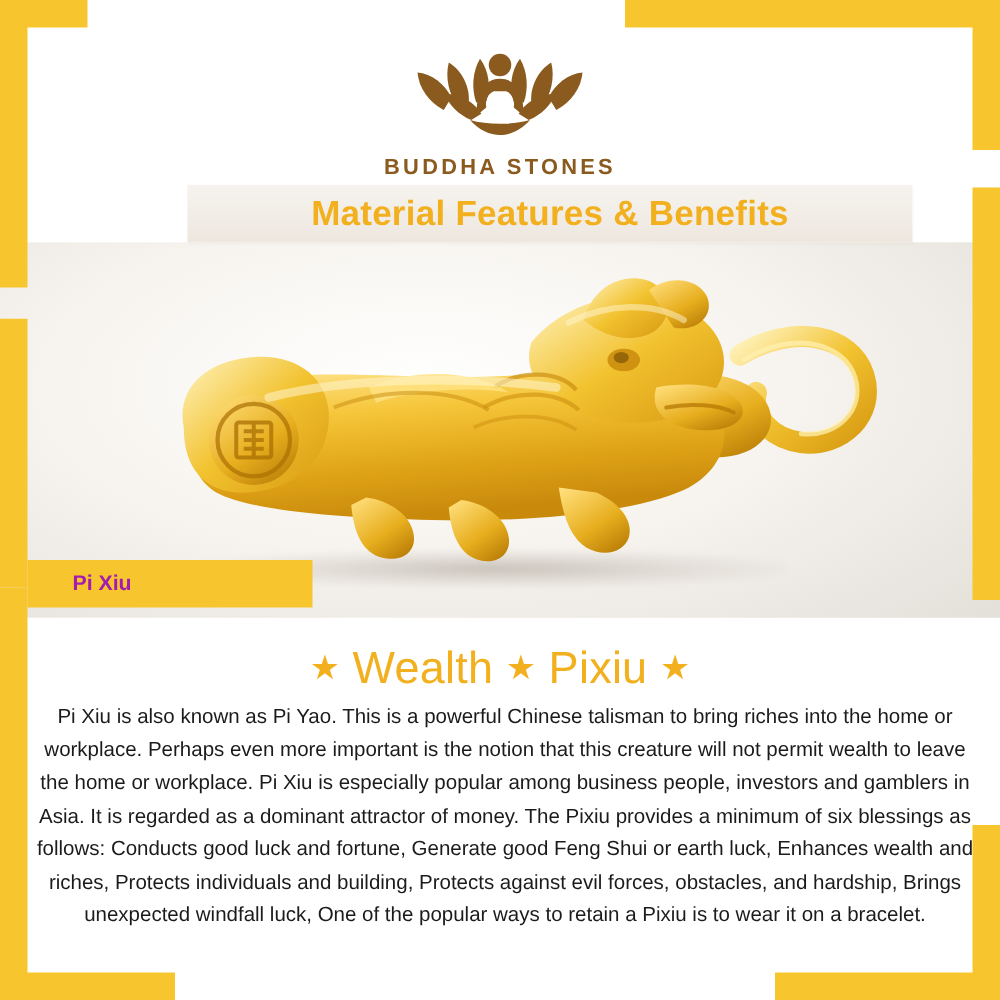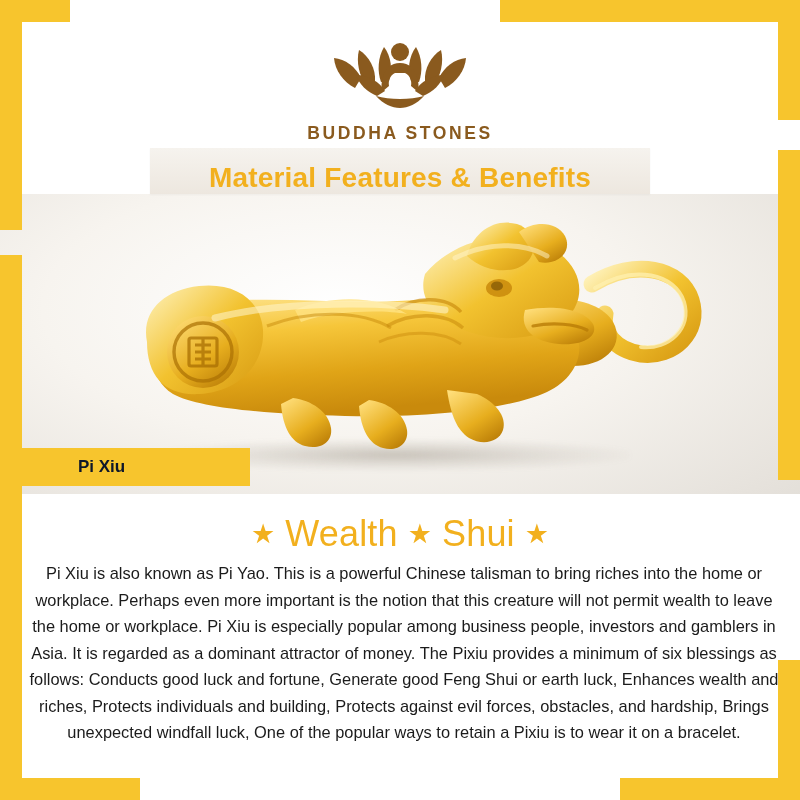--- a/index.html
+++ b/index.html
@@ -63,25 +63,25 @@
     font-weight: bold;
     color: #8A5A1E;
     font-family: "Liberation Sans", sans-serif;
   }
 
   
   .title-banner {
     position: absolute;
     left: 150px;
     top: 148px;
-    width: 500px;
+    width: 580px;
     height: 46px;
     background: linear-gradient(180deg, #F6F3EE 0%, #EDE7DF 100%);
     display: flex;
-    align-items: flex-end;
+    align-items: center;
     justify-content: center;
     z-index: 7;
     box-shadow: 0 1px 2px rgba(0,0,0,0.04);
   }
   .title-banner .title-text {
     font-size: 28px;
     font-weight: bold;
     color: #F2B01E;
     letter-spacing: 0.2px;
     white-space: nowrap;
@@ -127,24 +127,24 @@
     left: 22px;
     top: 448px;
     width: 228px;
     height: 38px;
     background: #F7C52D;
     display: flex;
     align-items: center;
     z-index: 8;
   }
   .caption-tag .caption-text {
-    margin-left: 56px;
+    margin-left: 36px;
     font-size: 17px;
     font-weight: bold;
-    color: #0f172a;
+    color: #a21caf;
   }
 
   
   .benefits {
     position: absolute;
     left: 0; right: 0;
     top: 516px;
     display: flex;
     align-items: center;
     justify-content: center;
@@ -291,19 +291,19 @@
   </div>
 
   <div class="caption-tag">
     <span class="caption-text">Pi Xiu</span>
   </div>
 
   <div class="benefits">
     <span class="star">★</span>
     <span class="benefit-word">Wealth</span>
     <span class="star">★</span>
-    <span class="benefit-word">Shui</span>
+    <span class="benefit-word">Pixiu</span>
     <span class="star">★</span>
   </div>
 
   <div class="body-copy">Pi Xiu is also known as Pi Yao. This is a powerful Chinese talisman to bring riches into the home or workplace. Perhaps even more important is the notion that this creature will not permit wealth to leave the home or workplace. Pi Xiu is especially popular among business people, investors and gamblers in Asia. It is regarded as a dominant attractor of money. The Pixiu provides a minimum of six blessings as follows: Conducts good luck and fortune, Generate good Feng Shui or earth luck, Enhances wealth and riches, Protects individuals and building, Protects against evil forces, obstacles, and hardship, Brings unexpected windfall luck, One of the popular ways to retain a Pixiu is to wear it on a bracelet.</div>
 
 </div>
 
 </body></html>

